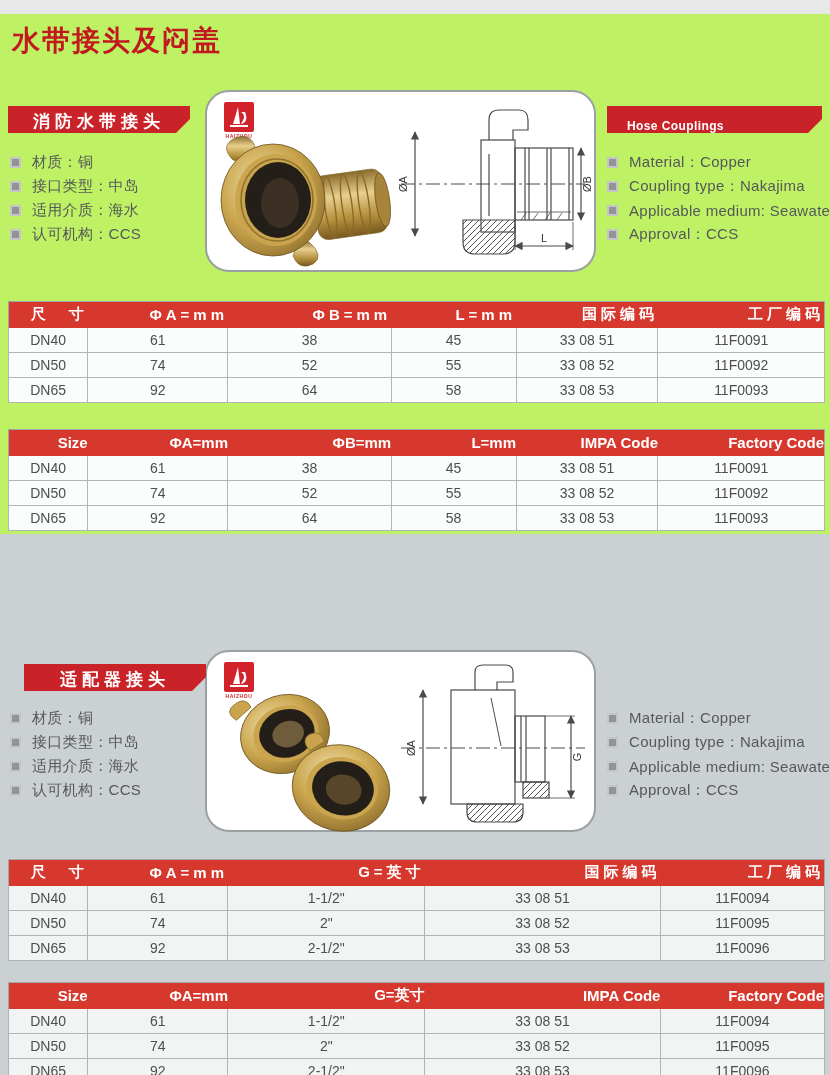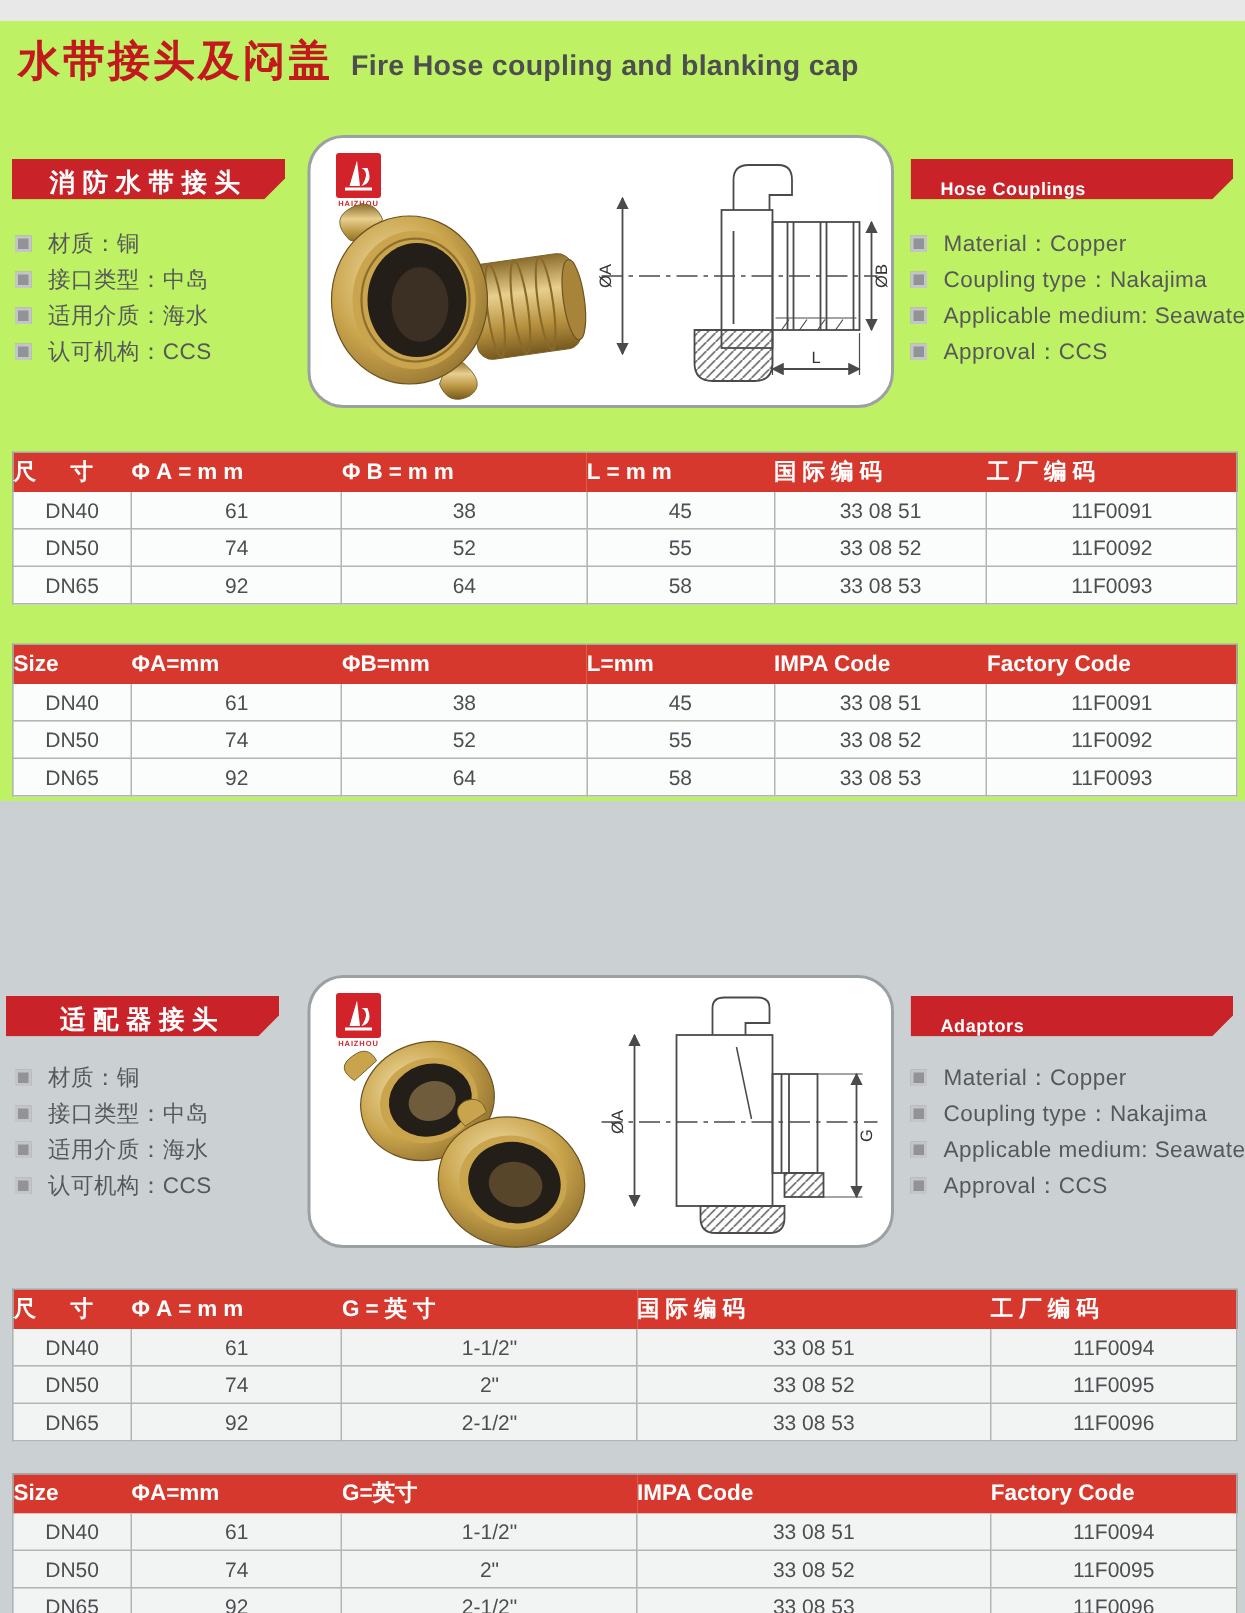--- a/index.html
+++ b/index.html
@@ -27,40 +27,39 @@
   .banner-en { padding-left:20px; font-size:12px; letter-spacing:0.4px; }
 
   .specs { position:absolute; }
   .spec-item { display:flex; align-items:center; height:24px; }
   .bullet { width:11px; height:11px; background:#919396; border:2px solid #c3c5c7; margin-right:11px; flex:none; }
   .spec-text { font-size:15px; color:#56585a; letter-spacing:0.3px; white-space:nowrap; }
 
   table.spec-table { position:absolute; left:8px; width:817px; border-collapse:collapse; table-layout:fixed;
                      border:1px solid #a2a8aa; }
   table.spec-table th { background:#d7382d; color:#fff; font-weight:bold; font-size:15px; height:26px;
-                        text-align:left; border:none; }
+                        text-align:right; border:none; }
   table.cjk-head th { letter-spacing:4px; }
   table.spec-table td { height:25px; text-align:center; font-size:14px; color:#4c4e50;
                         border:1px solid #b0b6b8; border-top:none; background:#fbfcfc; }
   table.on-gray td { background:#f2f4f4; }
 
   svg text { font-family:"Liberation Sans", sans-serif; }
   .tech-drawing { position:absolute; }
   .photo { position:absolute; }
 </style>
 </head>
 <body>
 
 <div class="page">
 
   <div class="gray-band"></div>
 
   <div class="title-row">
     <span class="title-zh">水带接头及闷盖</span>
-    <span class="title-en">Fire Hose coupling and blanking cap</span>
   </div>
 
   <div class="panel panel-1">
     <div class="logo">
       <div class="logo-box">
         <svg width="30" height="30" viewBox="0 0 30 30">
           <path d="M9 22 L14 5 L16 22 Z" fill="#ffffff"></path>
           <path d="M17 10 q6 3 0 12 q8 -2 4 -12 z" fill="#ffffff"></path>
           <path d="M6 24 h18" stroke="#ffffff" stroke-width="2"></path>
         </svg>
@@ -325,21 +324,21 @@
         <rect x="130" y="126" width="26" height="16" fill="url(#hatch2)"></rect>
         <line x1="30" y1="34" x2="30" y2="148" marker-start="url(#ar2)" marker-end="url(#ar2)"></line>
         <path d="M152 60 H182 M156 142 H182" stroke-width="0.8"></path>
         <line x1="178" y1="60" x2="178" y2="142" marker-start="url(#ar2)" marker-end="url(#ar2)"></line>
       </g>
       <text x="22" y="92" transform="rotate(-90 22 92)" text-anchor="middle" font-size="11" fill="#333">ØA</text>
       <text x="188" y="101" transform="rotate(-90 188 101)" text-anchor="middle" font-size="11" fill="#333">G</text>
     </svg>
   </div>
 
-  <div class="banner banner-zh" style="left:4px; top:650px; width:182px;">
+  <div class="banner banner-zh" style="left:24px; top:650px; width:182px;">
     <span>适配器接头</span>
   </div>
 
   <div class="specs" style="left:10px; top:692px;">
     <div class="spec-item">
       <span class="bullet"></span>
       <span class="spec-text">材质：铜</span>
     </div>
     <div class="spec-item">
       <span class="bullet"></span>
@@ -348,23 +347,20 @@
     <div class="spec-item">
       <span class="bullet"></span>
       <span class="spec-text">适用介质：海水</span>
     </div>
     <div class="spec-item">
       <span class="bullet"></span>
       <span class="spec-text">认可机构：CCS</span>
     </div>
   </div>
 
-  <div class="banner banner-en" style="left:607px; top:650px; width:215px;">
-    <span>Adaptors</span>
-  </div>
 
   <div class="specs" style="left:607px; top:692px;">
     <div class="spec-item">
       <span class="bullet"></span>
       <span class="spec-text">Material：Copper</span>
     </div>
     <div class="spec-item">
       <span class="bullet"></span>
       <span class="spec-text">Coupling type：Nakajima</span>
     </div>

